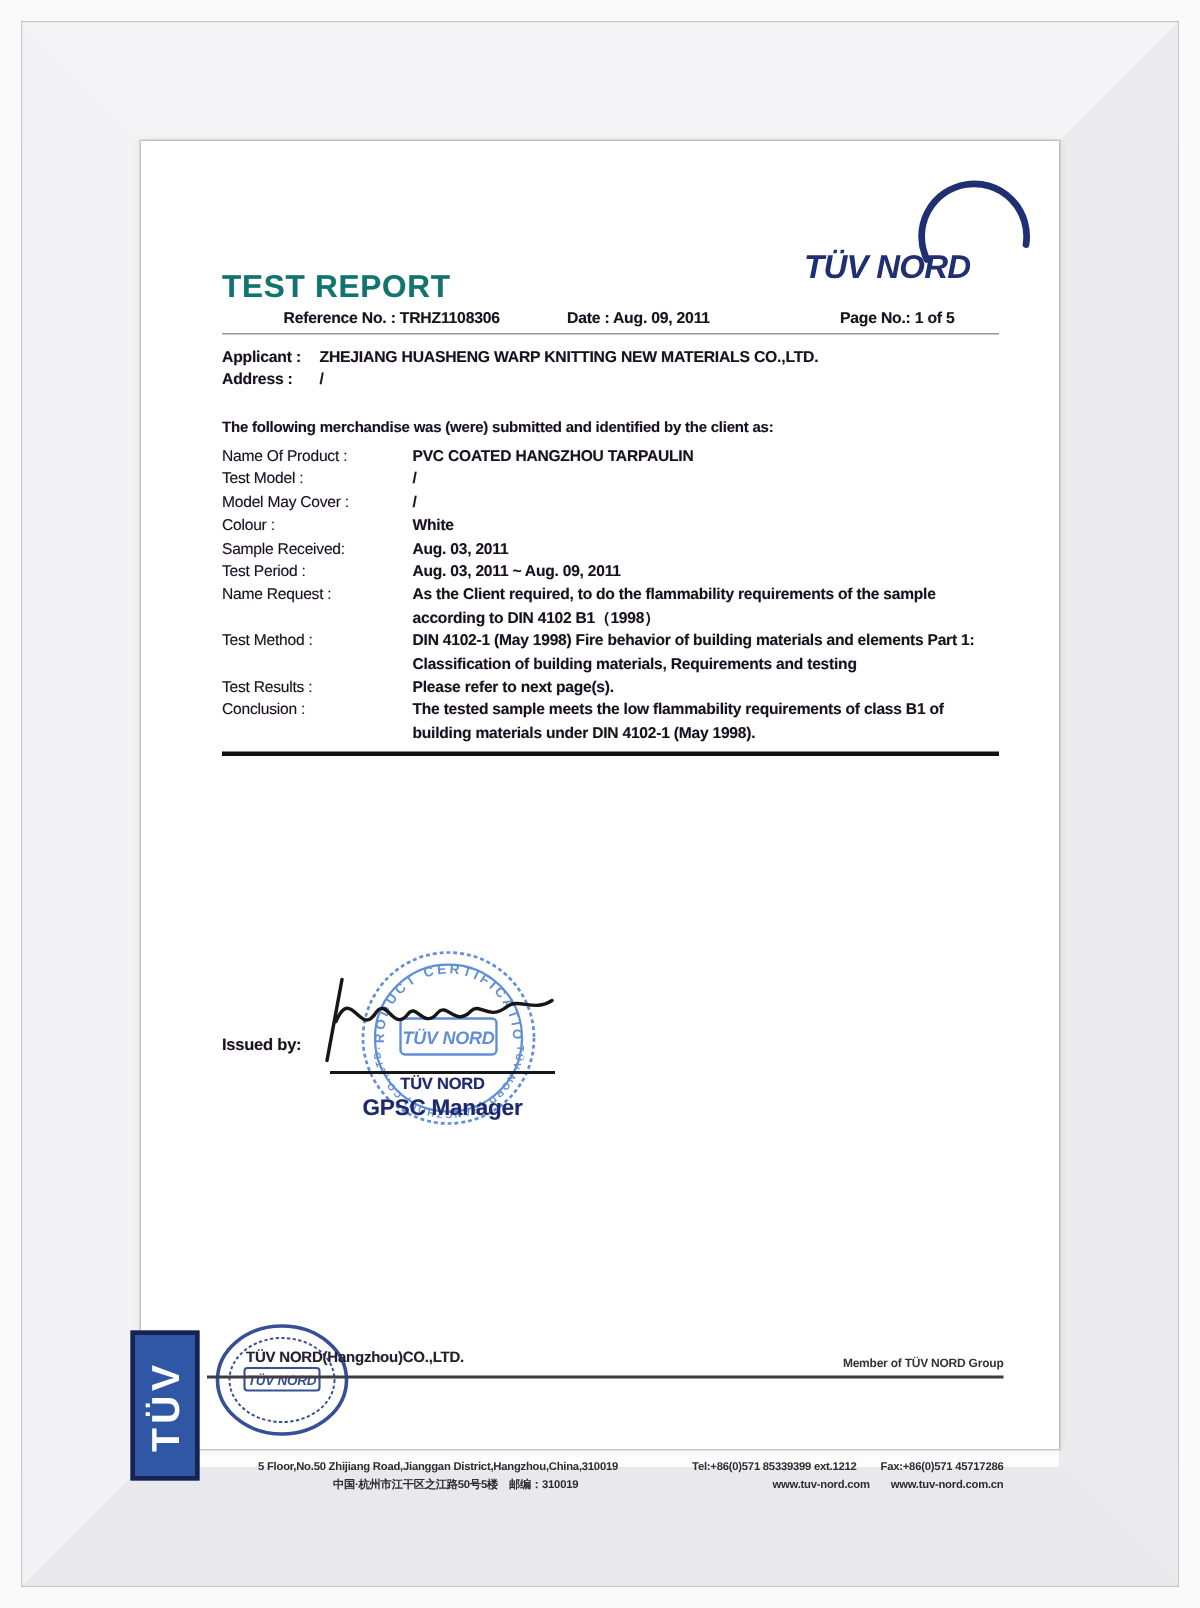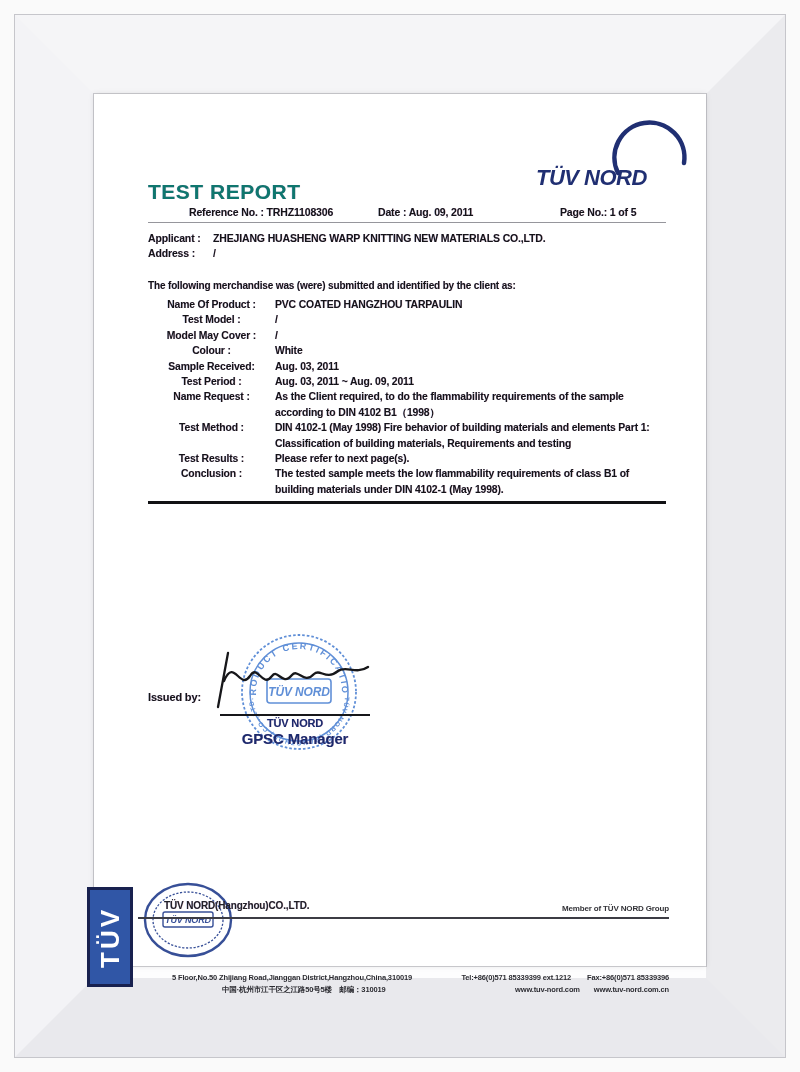--- a/index.html
+++ b/index.html
@@ -52,21 +52,21 @@
   .applicant-block { position:absolute; left:54px; top:137px; width:520px; font-size:10.5px; line-height:15px; }
   .applicant-row { display:flex; }
   .applicant-row .lbl { width:65px; font-weight:bold; flex:none; }
   .applicant-row .val { font-weight:bold; }
 
   .intro-line { position:absolute; left:54px; top:186px; width:540px; font-size:10px; font-weight:bold; }
 
   
   .details { position:absolute; left:54px; top:203px; width:522px; font-size:10.4px; line-height:15.4px; }
   .d-row { display:flex; }
-  .d-row .lbl { width:127px; flex:none; font-weight:bold;text-align:center; }
+  .d-row .lbl { width:127px; flex:none; font-weight:normal; }
   .d-row .val { flex:1; font-weight:bold; }
   .rule-thick {
     position:absolute; left:54px; top:407px; width:518px; height:3px;
     background:#111114;
   }
 
   
   .issued-label { position:absolute; left:54px; top:597px; font-size:11px; font-weight:bold; }
   .cert-stamp { position:absolute; left:140px; top:533px; width:130px; height:130px; opacity:.88; }
   .signature { position:absolute; left:116px; top:551px; width:172px; height:72px; }
@@ -219,20 +219,20 @@
   </svg>
 
   <div class="footer-company fuzz">TÜV NORD(Hangzhou)CO.,LTD.</div>
   <div class="footer-member">Member of TÜV NORD Group</div>
   <div class="footer-rule"></div>
 
   <div class="footer-small f-addr-en">5 Floor,No.50 Zhijiang Road,Jianggan District,Hangzhou,China,310019</div>
   <div class="footer-small f-addr-cn">中国·杭州市江干区之江路50号5楼　邮编：310019</div>
   <div class="footer-small f-telfax">
     <span>Tel:+86(0)571 85339399 ext.1212</span><span class="gap"></span>
-    <span>Fax:+86(0)571 85339396</span>
+    <span>Fax:+86(0)571 45717286</span>
   </div>
   <div class="footer-small f-webs">
     <span>www.tuv-nord.com</span><span class="gap"></span>
     <span>www.tuv-nord.com.cn</span>
   </div>
 
 </div>
 
 </body></html>

